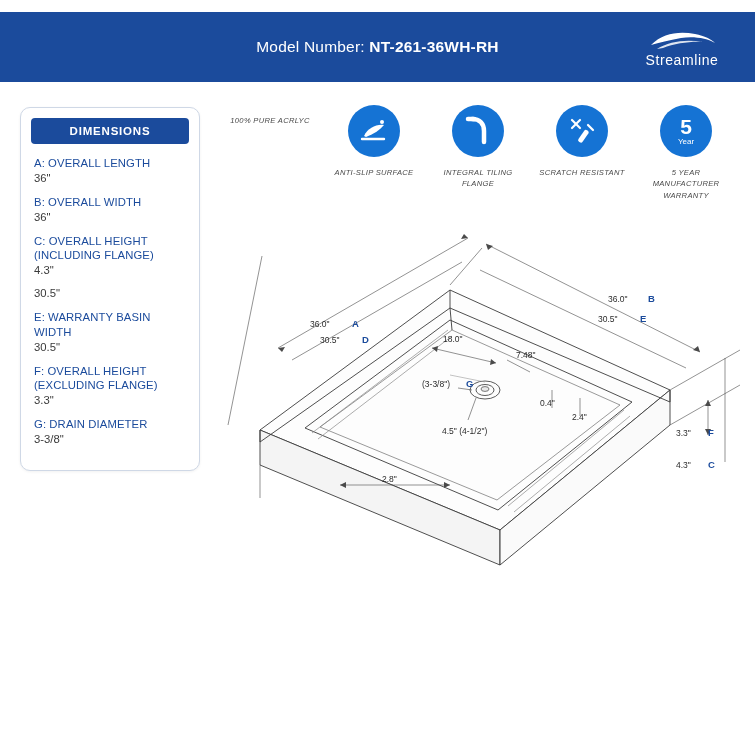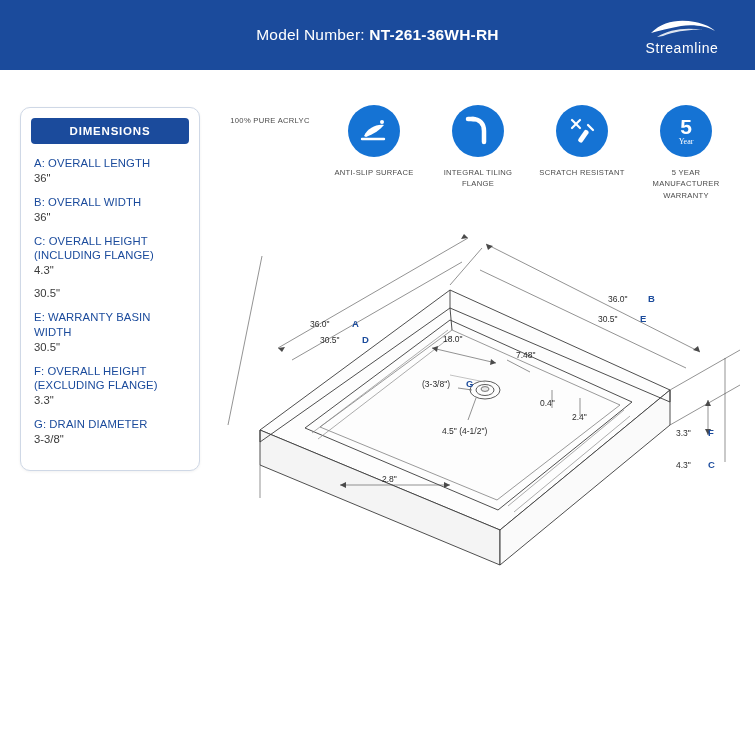--- a/index.html
+++ b/index.html
@@ -12,21 +12,21 @@
     height: 755px;
     font-family: "Liberation Sans", sans-serif;
     color: #1b3f8b;
     overflow: hidden;
     position: relative;
   }
 
   
   .header {
     position: absolute;
-    left: 0; top: 0;
+    left: 0; top: 12px;
     width: 755px;
     height: 70px;
     background: #1b4b9c;
     display: flex;
     align-items: center;
     justify-content: center;
   }
   .header-title {
     color: #ffffff;
     font-size: 15.5px;
@@ -118,27 +118,28 @@
     align-items: center;
     justify-content: center;
     color: #ffffff;
   }
   .badge.warranty {
     background: #1573d4;
     flex-direction: column;
     line-height: 1;
   }
   .badge .big-num { font-size: 21px; font-weight: 700; }
-  .badge .sub { font-size: 8px; font-weight: 400; margin-top: 1px; font-family: Liberation Serif, serif; }
+  .badge .sub { font-size: 8px; font-weight: 400; margin-top: 1px; }
   .feature-caption {
     margin-top: 10px;
     font-size: 7.6px;
     color: #4a4a4a;
     line-height: 1.5;
     letter-spacing: 0.3px;
+    font-style: italic;
   }
 
   
   .drawing {
     position: absolute;
     left: 200px;
     top: 230px;
     width: 550px;
     height: 340px;
   }

